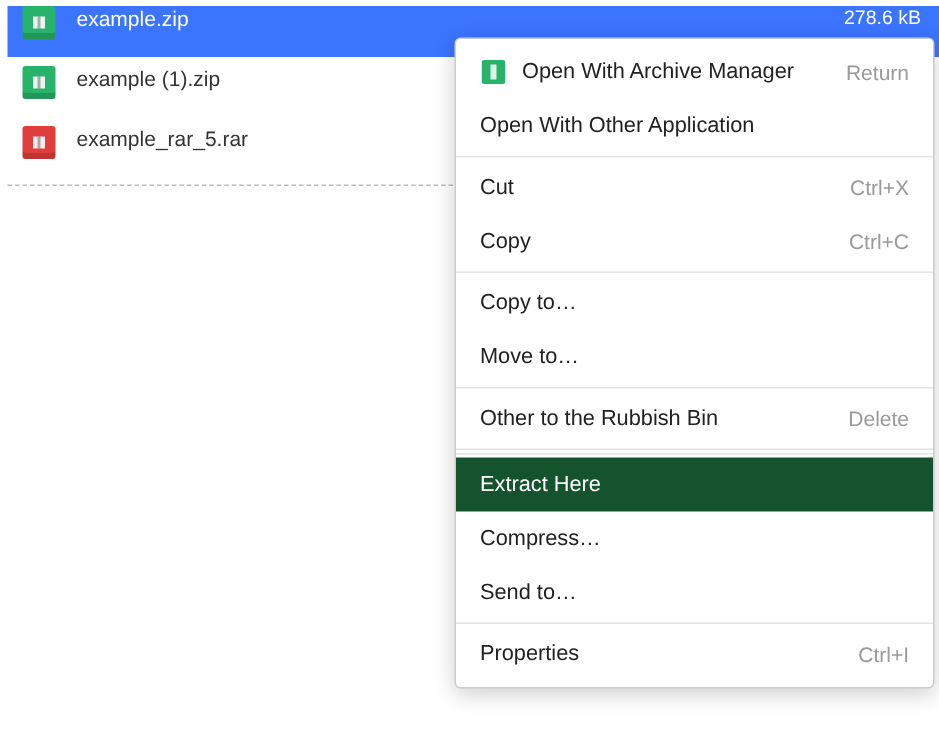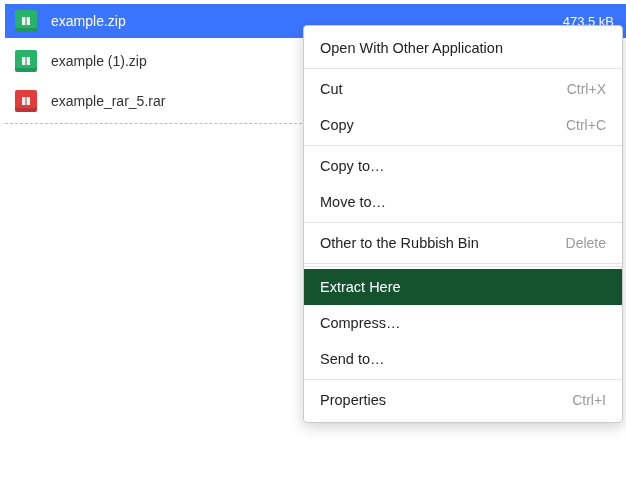--- a/index.html
+++ b/index.html
@@ -1,18 +1,18 @@
 <!DOCTYPE html>
 <html><head>
 <meta charset="utf-8">
 <style>
   * { box-sizing: border-box; }
   html, body { margin: 0; padding: 0; width: 626px; height: 504px; font-family: "Helvetica Neue", Arial, sans-serif; font-size: 14px; color: #333; background: #fff; overflow: hidden; }
   .divider-h { position: absolute; left: 5px; right: 5px; top: 123px; height: 0; border-top: 1px dashed #bbb; }
-  .file-row { position: absolute; left: 5px; right: 0; height: 34px; display: flex; align-items: center; padding-left: 10px; }
+  .file-row { position: absolute; left: 5px; right: 0; height: 34px; display: flex; padding-left: 10px; }
   .file-row.selected { background: #3b74ff; color: #fff; }
   .file-row .icon { width: 22px; height: 22px; margin-right: 14px; border-radius: 2px; display: flex; align-items: center; justify-content: center; color: #fff; font-size: 9px; font-weight: bold; box-shadow: inset 0 -4px 0 rgba(0,0,0,.15); }
   .file-row .name { flex: 1; }
   .file-row .size { margin-right: 12px; font-size: 13px; }
   .file-row.selected .size { color: #fff; }
   .file-row .size.hidden { visibility: hidden; }
 
   .tooltip { position: absolute; background: #f0f4ff; color: #555; border: 1px solid #cfdcff; padding: 3px 60px 3px 8px; font-size: 13px; border-radius: 2px; }
 
   .ctx-menu { position: absolute; top: 25px; left: 303px; width: 320px; background: #fff; border: 1px solid #ccc; box-shadow: 0 4px 14px rgba(0,0,0,.18); border-radius: 4px; padding: 4px 0; }
@@ -32,21 +32,21 @@
 
 <div id="files-container">
     <div class="file-row selected" style="top: 4px;">
       <div class="icon zip-green">
         <svg width="12" height="12" viewBox="0 0 12 12">
           <rect x="2" y="2" width="8" height="8" fill="rgba(255,255,255,.9)"></rect>
           <rect x="5" y="2" width="2" height="8" fill="rgba(0,0,0,.3)"></rect>
         </svg>
       </div>
       <span class="name">example.zip</span>
-      <span class="size">473.5 kB</span>
+      <span class="size">278.6 kB</span>
     </div>
     <div class="file-row" style="top: 44px;">
       <div class="icon zip-green">
         <svg width="12" height="12" viewBox="0 0 12 12">
           <rect x="2" y="2" width="8" height="8" fill="rgba(255,255,255,.9)"></rect>
           <rect x="5" y="2" width="2" height="8" fill="rgba(0,0,0,.3)"></rect>
         </svg>
       </div>
       <span class="name">example (1).zip</span>
       <span class="size hidden"></span>
@@ -63,20 +63,30 @@
     </div>
   </div>
 
 <div class="divider-h"></div>
 
 <div class="tooltip" style="top:103px; left:475px;">
   <span>"example</span>
 </div>
 
 <div class="ctx-menu" id="ctx-menu">
+    <div class="ctx-item">
+      <span class="mi-icon">
+        <svg width="16" height="16">
+          <rect width="16" height="16" rx="2" fill="#27b36a"></rect>
+          <rect x="6" y="3" width="4" height="10" fill="rgba(255,255,255,.85)"></rect>
+        </svg>
+      </span>
+      <span class="mi-label">Open With Archive Manager</span>
+      <span class="mi-short">Return</span>
+    </div>
     <div class="ctx-item">
       <span class="mi-label">Open With Other Application</span>
       <span class="mi-short"></span>
     </div>
     <div class="ctx-sep"></div>
     <div class="ctx-item">
       <span class="mi-label">Cut</span>
       <span class="mi-short">Ctrl+X</span>
     </div>
     <div class="ctx-item">

